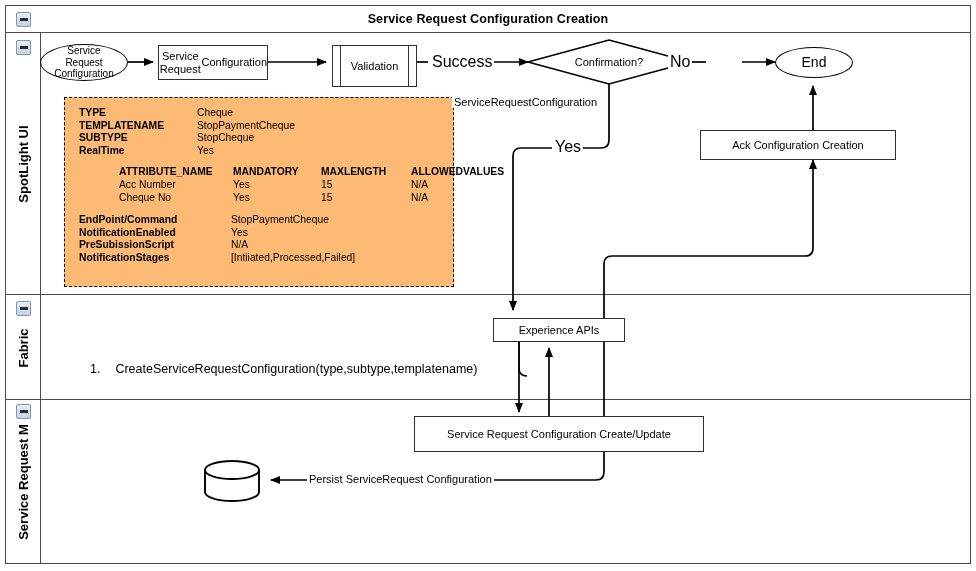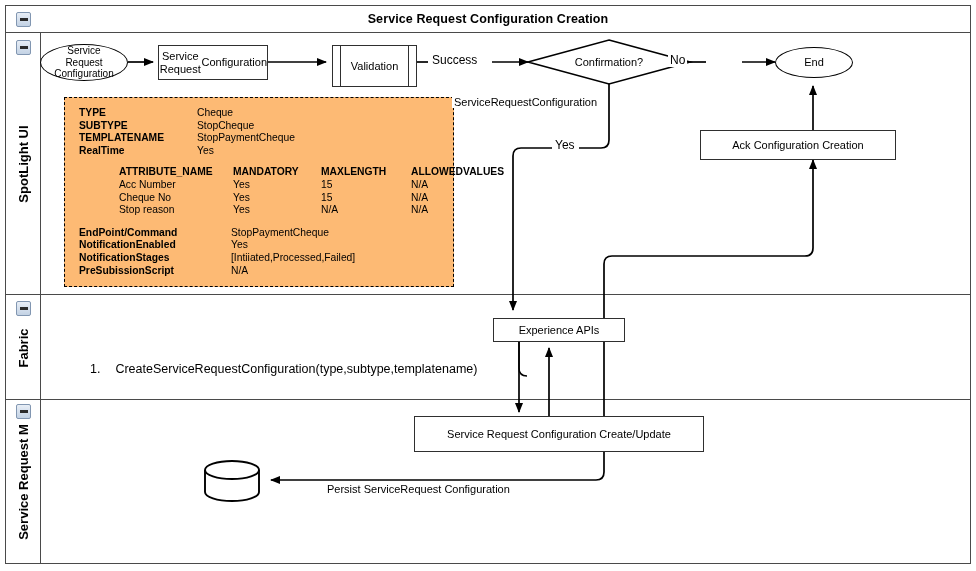--- a/index.html
+++ b/index.html
@@ -86,21 +86,21 @@
     color:#000;
   }
   
   .node{position:absolute;box-sizing:border-box;z-index:20;}
   .ellipse{
     border:1.6px solid #000;
     border-radius:50%;
     background:#fff;
     display:flex;align-items:center;justify-content:center;
     text-align:center;
-    font-size:11px;
+    font-size:14px;
     line-height:11.5px;
     color:#000;
   }
   .rect{
     border:1.6px solid #2f2f2f;
     background:#fff;
     display:flex;align-items:center;justify-content:center;
     text-align:center;
     font-size:11px;
     line-height:13px;
@@ -158,21 +158,21 @@
     position:absolute;
     left:0;top:0;
     width:976px;height:571px;
     overflow:visible;
     z-index:10;
     pointer-events:none;
   }
   
   .edge-label{
     position:absolute;
-    font-size:12px;
+    font-size:16px;
     color:#000;
     white-space:nowrap;
     background:#fff;
     padding:0 2px;
     z-index:22;
   }
   .edge-label.small{font-size:11px;}
   .list-line{
     position:absolute;
     font-size:12.5px;
@@ -299,26 +299,26 @@
   <div class="edge-label small" style="left:452px;top:96px;">ServiceRequestConfiguration</div>
 
   <div class="detail-box" style="left:64px;top:97px;width:390px;height:190px;">
     <table>
       <tbody>
           <tr>
             <td class="k" style="min-width: 108px;">TYPE</td>
             <td>Cheque</td>
           </tr>
           <tr>
+            <td class="k" style="min-width: 108px;">TEMPLATENAME</td>
+            <td>StopPaymentCheque</td>
+          </tr>
+          <tr>
             <td class="k" style="min-width: 108px;">SUBTYPE</td>
             <td>StopCheque</td>
-          </tr>
-          <tr>
-            <td class="k" style="min-width: 108px;">TEMPLATENAME</td>
-            <td>StopPaymentCheque</td>
           </tr>
           <tr>
             <td class="k" style="min-width: 108px;">RealTime</td>
             <td>Yes</td>
           </tr>
         </tbody>
     </table>
     <table style="margin-top:9px;margin-left:40px;">
       <thead>
           <tr>
@@ -334,57 +334,51 @@
             <td style="min-width: 78px;">Yes</td>
             <td style="min-width: 80px;">15</td>
             <td style="min-width: 100px;">N/A</td>
           </tr>
           <tr>
             <td style="min-width: 104px;">Cheque No</td>
             <td style="min-width: 78px;">Yes</td>
             <td style="min-width: 80px;">15</td>
             <td style="min-width: 100px;">N/A</td>
           </tr>
-          <tr>
-            <td style="min-width: 104px;">Stop reason</td>
-            <td style="min-width: 78px;">Yes</td>
-            <td style="min-width: 80px;">N/A</td>
-            <td style="min-width: 100px;">N/A</td>
-          </tr>
         </tbody>
     </table>
     <table style="margin-top:10px;">
       <tbody>
           <tr>
             <td class="k" style="min-width: 142px;">EndPoint/Command</td>
             <td>StopPaymentCheque</td>
           </tr>
           <tr>
             <td class="k" style="min-width: 142px;">NotificationEnabled</td>
             <td>Yes</td>
           </tr>
           <tr>
+            <td class="k" style="min-width: 142px;">PreSubissionScript</td>
+            <td>N/A</td>
+          </tr>
+          <tr>
             <td class="k" style="min-width: 142px;">NotificationStages</td>
             <td>[Intiiated,Processed,Failed]</td>
-          </tr>
-          <tr>
-            <td class="k" style="min-width: 142px;">PreSubissionScript</td>
-            <td>N/A</td>
           </tr>
         </tbody>
     </table>
   </div>
 
   <div class="node rect" style="left:493px;top:318px;width:132px;height:24px;">
     <span>Experience APIs</span>
   </div>
   <div class="list-line" style="left:90px;top:362px;">
     <span>1.</span>
     <span style="display:inline-block;width:8px;"></span>
     <span>CreateServiceRequestConfiguration(type,subtype,templatename)</span>
   </div>
 
   <div class="node rect" style="left:414px;top:416px;width:290px;height:36px;">
     <span>Service Request Configuration Create/Update</span>
   </div>
-  <div class="edge-label small" style="left:325px;top:473px;margin-top:10px;">Persist ServiceRequest Configuration</div>
+  <div class="edge-label small" style="left:307px;top:473px;">Persist ServiceRequest Configuration</div>
 
 </div>
 
 </body></html>

